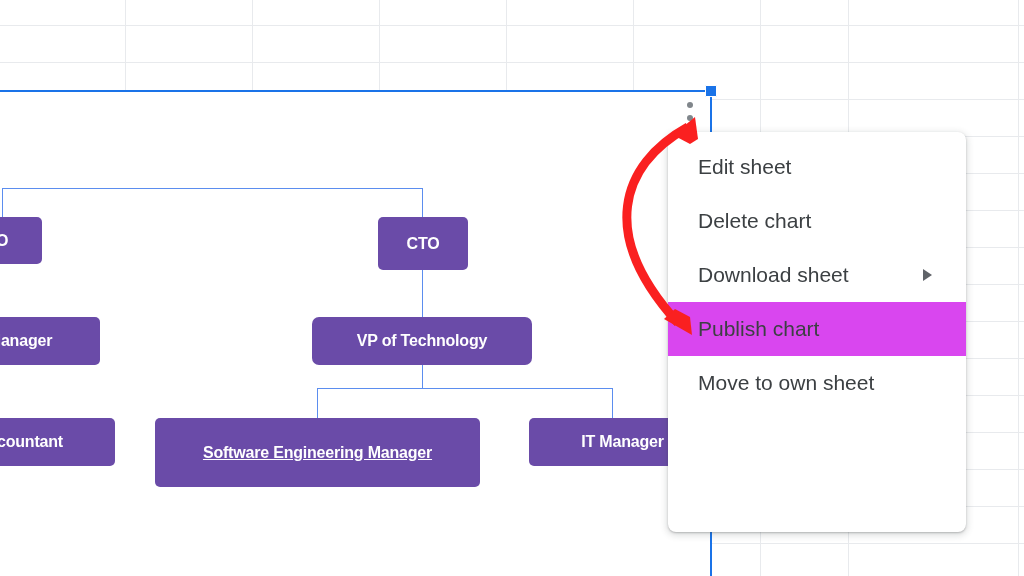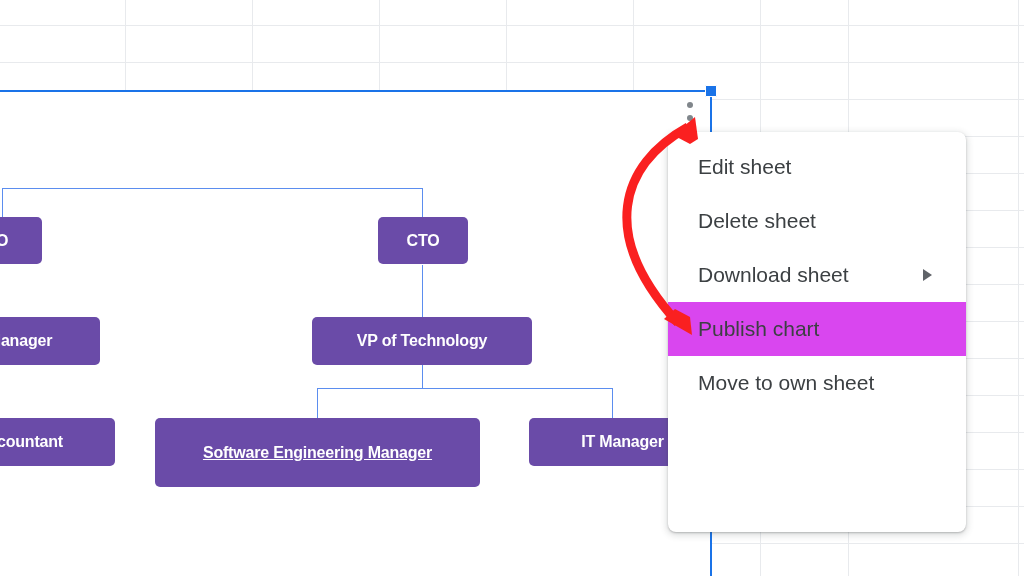--- a/index.html
+++ b/index.html
@@ -170,29 +170,29 @@
       <div class="connector v" style="left:760px; top:173px; height:77px;"></div>
       <div class="connector v" style="left:760px; top:266px; height:30px;"></div>
       <div class="connector h" style="left:655px; top:296px; width:295px;"></div>
       <div class="connector v" style="left:655px; top:296px; height:30px;"></div>
       <div class="connector v" style="left:950px; top:296px; height:30px;"></div>
 
       <div class="node" style="left:300px; top:125px; width:80px; height:47px;">
         <span>O</span>
       </div>
 
-      <div class="node" style="left:716px; top:125px; width:90px; height:47px;">
+      <div class="node" style="left:716px; top:125px; width:90px; height:53px;">
         <span>CTO</span>
       </div>
 
       <div class="node" style="left:278px; top:225px; width:160px; height:48px;">
         <span>Manager</span>
       </div>
 
-      <div class="node" style="left:650px; top:225px; width:220px; height:48px;">
+      <div class="node" style="left:650px; top:225px; width:220px; height:48px;border-radius:7px;">
         <span>VP of Technology</span>
       </div>
 
       <div class="node" style="left:283px; top:326px; width:170px; height:48px;">
         <span>countant</span>
       </div>
 
       <div class="node" style="left:493px; top:326px; width:325px; height:69px;text-decoration:underline;">
         <span>Software Engineering Manager</span>
       </div>
@@ -212,21 +212,21 @@
     <span class="dot"></span>
   </div>
 
   <div id="context-menu">
 
     <div class="menu-item">
       <span class="label">Edit sheet</span>
     </div>
 
     <div class="menu-item">
-      <span class="label">Delete sheet</span>
+      <span class="label">Delete chart</span>
     </div>
 
     <div class="menu-item">
       <span class="label">Download sheet</span>
       <span class="submenu-arrow"></span>
     </div>
 
     <div class="menu-item highlighted">
       <span class="label">Publish chart</span>
     </div>

